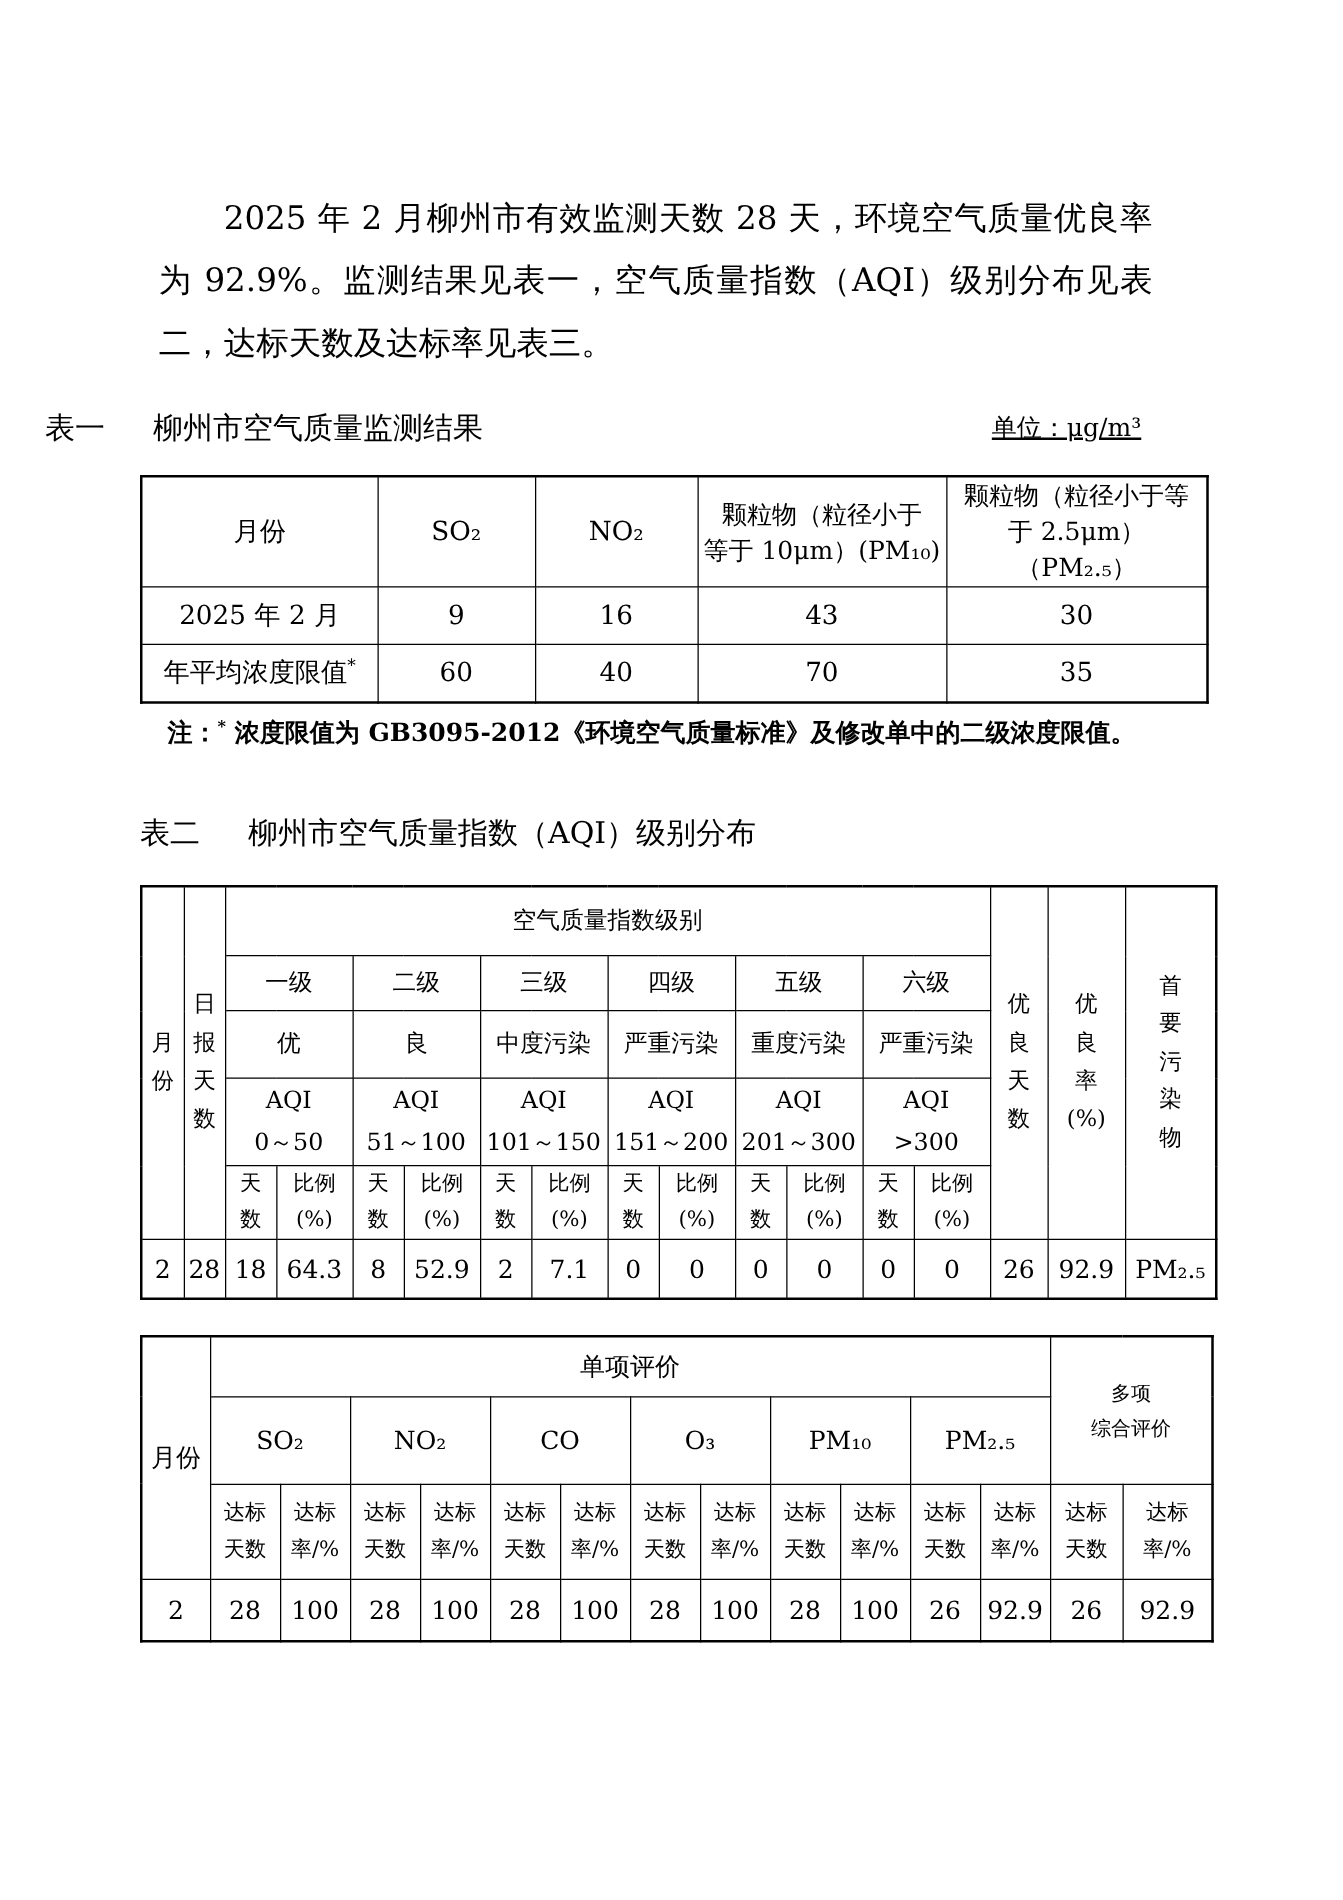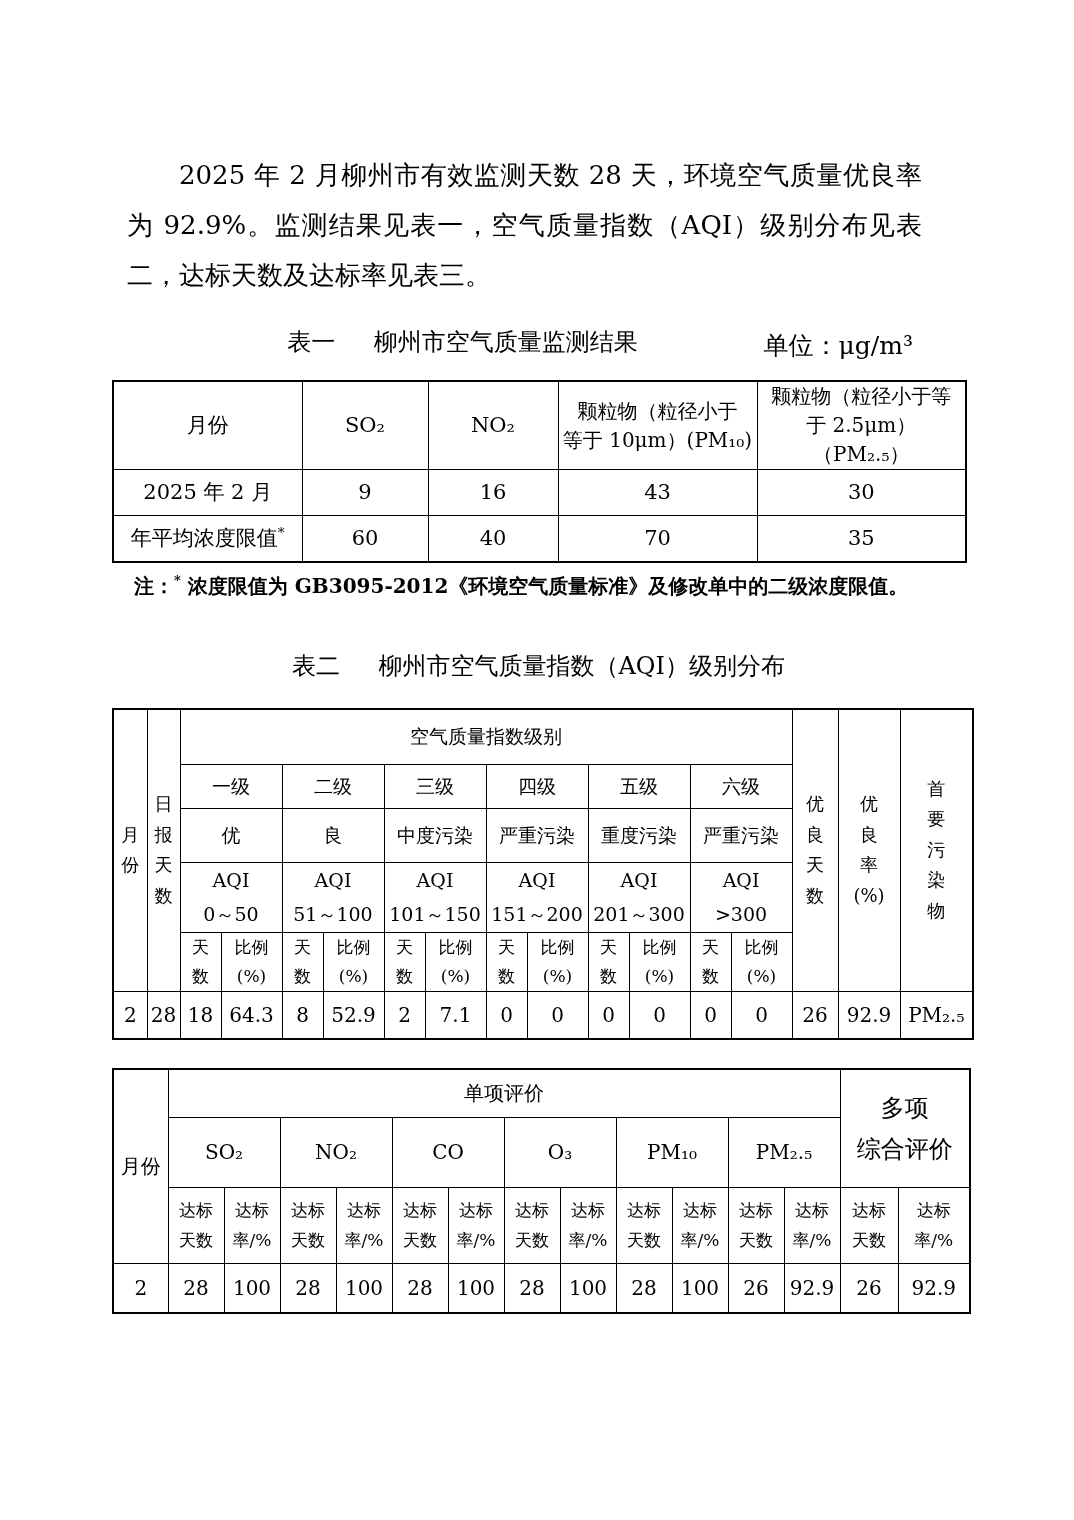--- a/index.html
+++ b/index.html
@@ -24,38 +24,39 @@
   .para {
     font-size: 26px;
     line-height: 50px;
     text-indent: 2em;
     text-align: justify;
     margin: 20px 0 0 15px;
     width: 795px;
   }
   .caption-row {
     position: relative;
-    text-align: center;
+    text-align: left;
     margin-top: 26px;
     height: 32px;
   }
   .caption {
     display: inline-block;
     font-size: 24px;
     transform: translateX(-76px);
     white-space: nowrap;
   }
   .caption .cap-label { margin-right: 1.6em; }
   .caption-center { margin-top: 50px; height: 32px; text-decoration: underline; }
   .caption-center .caption { transform: none; }
   .unit {
     position: absolute;
     right: 52px;
     top: 3px;
-    font-size: 25px;
+    font-size: 20px;
+    text-decoration: underline;
   }
   sup { font-size: 0.65em; }
   table {
     border-collapse: collapse;
     table-layout: fixed;
     width: 853px;
   }
   td {
     border: 1px solid #000;
     text-align: center;
@@ -87,21 +88,21 @@
   .t2 tr.rE td { font-size: 17px; line-height: 1.7; }
   .t2 tr.rData { height: 48px; font-size: 20px; }
   .t2 td.vcell { font-size: 18px; line-height: 1.7; padding: 0; }
   
   .t3 { margin-top: 28px; font-size: 20px; }
   .t3 tr.rA { height: 48px; }
   .t3 tr.rB { height: 70px; }
   .t3 tr.rC { height: 76px; }
   .t3 tr.rC td { font-size: 17px; line-height: 1.8; }
   .t3 tr.rData { height: 50px; }
-  .t3 td.multi { font-size: 24px; line-height: 1.7; }
+  .t3 td.multi { font-size: 16px; line-height: 1.7; }
 </style>
 </head>
 <body>
 
 <div class="page">
 
 
   <p class="para">2025 年 2 月柳州市有效监测天数 28 天，环境空气质量优良率为 92.9%。监测结果见表一，空气质量指数（AQI）级别分布见表二，达标天数及达标率见表三。</p>
 
   <div class="caption-row">

